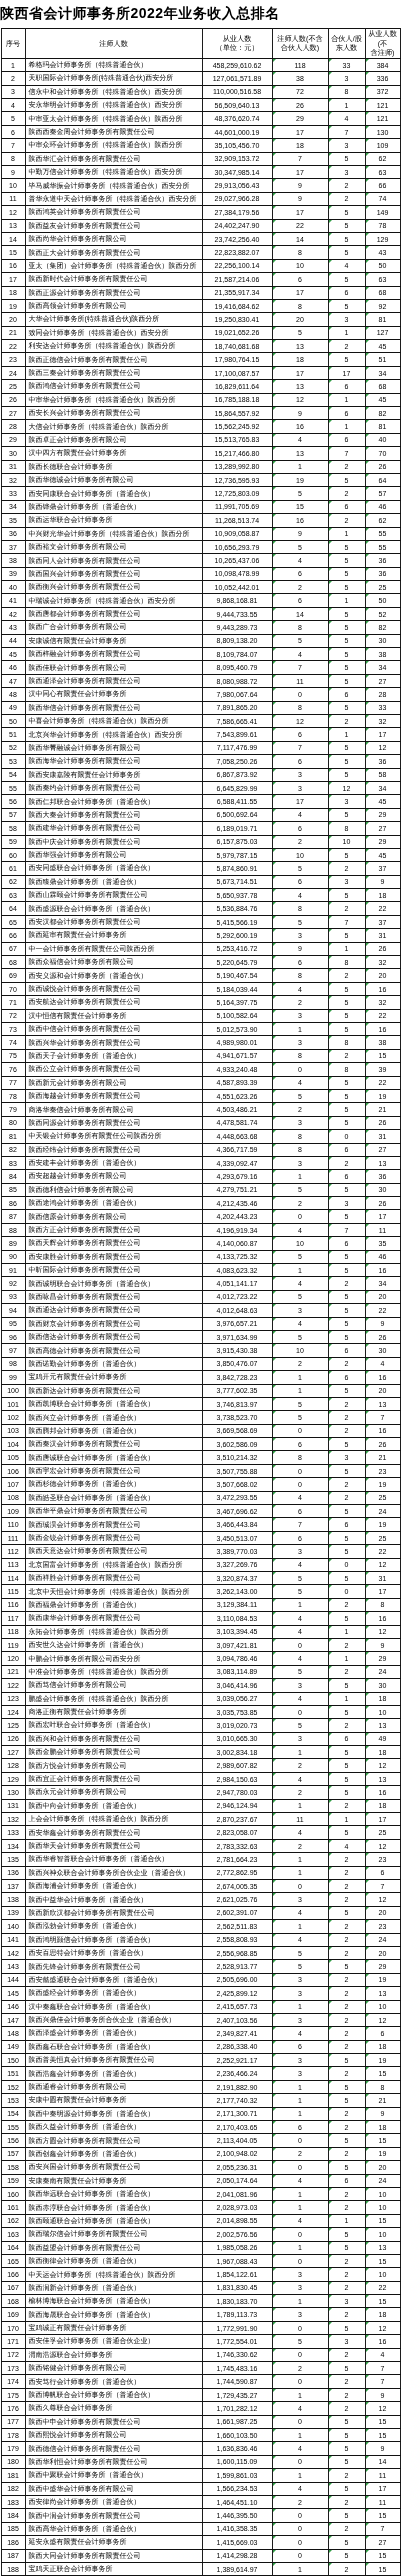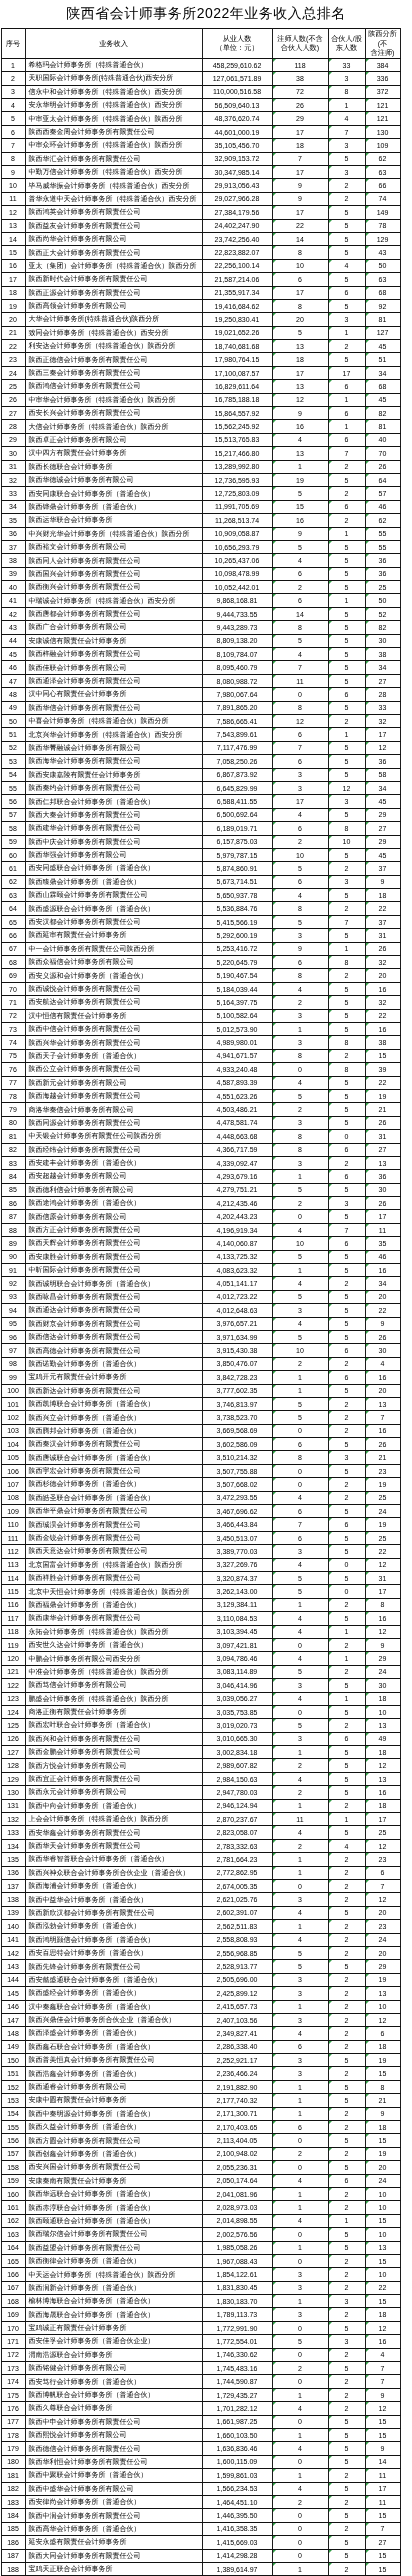--- a/index.html
+++ b/index.html
@@ -1,17 +1,17 @@
 <!DOCTYPE html>
 <html style="font-size:8.2px"><head>
 <meta charset="utf-8">
 <style>
   html,body { margin:0; padding:0; background:#ffffff; }
   body { width:412px; color:#000; font-family:"Liberation Sans","DejaVu Sans",sans-serif; }
-  .title { text-align:center; font-weight:normal; font-size:14px; letter-spacing:0.5px; padding:5.2px 0 4.6px 0; }
+  .title { text-align:left; font-weight:bold; font-size:14px; letter-spacing:0.5px; padding:5.2px 0 4.6px 0; }
   table.rank { border-collapse:collapse; table-layout:fixed; width:398px; margin-left:0.5px; }
   th, td { border-left:0.5px solid #1c1c1c; border-right:0.5px solid #1c1c1c;
            border-top:1px solid #111; border-bottom:1px solid #111; }
   th { font-weight:normal; font-size:7.2px; text-align:center; vertical-align:middle;
        height:25px; line-height:1.3; white-space:pre-line; padding:0.5px 1px; }
   td { height:12.4px; font-size:7px; text-align:center; vertical-align:middle;
        padding:0 1.5px; white-space:nowrap; overflow:hidden; }
   td.c1 { text-align:left; padding-left:3.1px; }
   col.w0{width:24px} col.w1{width:177px} col.w2{width:70px}
   col.w3{width:56px} col.w4{width:37px} col.w5{width:35px}
@@ -29,28 +29,28 @@
     <col class="w0">
       <col class="w1">
       <col class="w2">
       <col class="w3">
       <col class="w4">
       <col class="w5">
   </colgroup>
   <thead>
     <tr>
       <th>序号</th>
-      <th>业务收入</th>
+      <th>注师人数</th>
       <th>从业人数
 （单位：元）</th>
       <th>注师人数(不含
 合伙人人数)</th>
       <th>合伙人/股
 东人数</th>
-      <th>陕西分所(不
+      <th>从业人数(不
 含注师)</th>
     </tr>
   </thead>
   <tbody>
       <tr>
         <td class="c0">1</td>
         <td class="c1">希格玛会计师事务所（特殊普通合伙）</td>
         <td class="c2">458,259,610.62</td>
         <td class="c3 flag">118</td>
         <td class="c4 flag">33</td>

